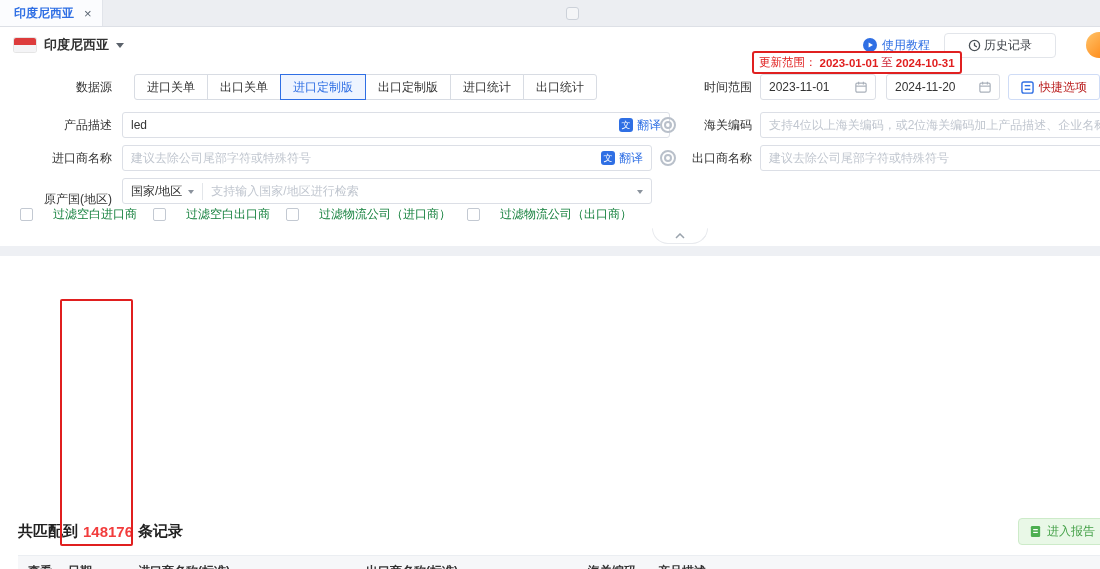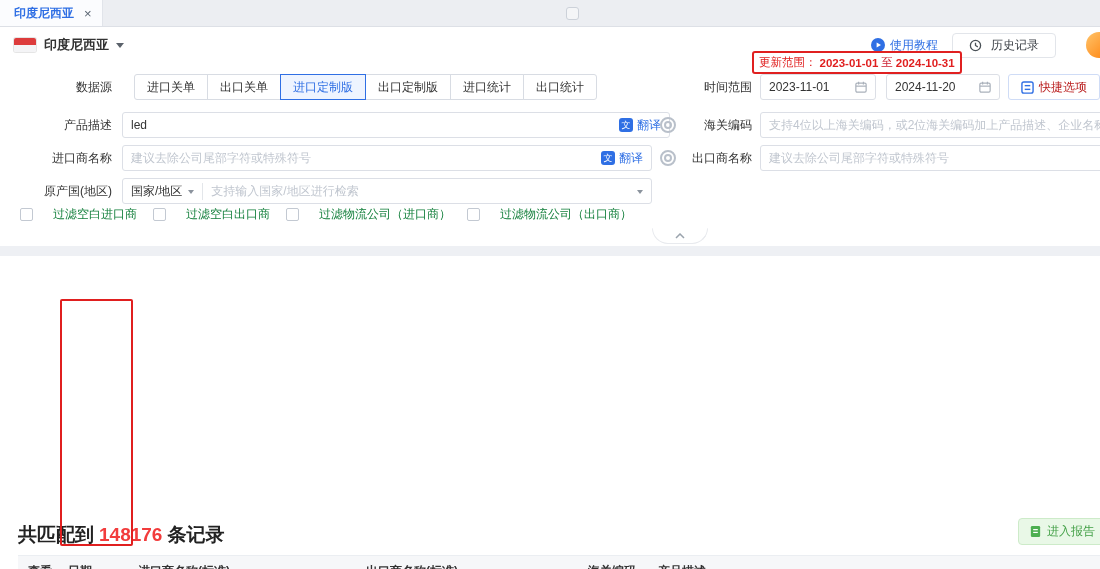--- a/index.html
+++ b/index.html
@@ -12,21 +12,21 @@
   .tab-close{color:#5a6572;font-weight:400;font-size:13px;cursor:pointer}
   .tabbar-widget{position:absolute;left:566px;top:7px;width:13px;height:13px;border:1px solid #ccd1d9;border-radius:3px;background:#f4f5f7}
 
   
   .header{position:absolute;top:28px;left:0;width:100%;height:34px;background:#fff;display:flex;align-items:center;padding:0 14px}
   .flag{width:22px;height:14px;border-radius:2px;background:linear-gradient(#dd3c3c 0 50%,#f4f4f6 50% 100%);box-shadow:0 0 0 1px rgba(0,0,0,.10)}
   .country{margin-left:8px;font-size:13px;font-weight:700;color:#333}
   .caret{margin-left:7px;width:0;height:0;border:4px solid transparent;border-top:5px solid #5b626b;margin-top:5px;cursor:pointer}
   .header-right{margin-left:auto;display:flex;align-items:center;gap:14px;padding-right:30px}
   .tutorial{display:flex;align-items:center;gap:5px;color:#2f6fe4;cursor:pointer}
-  .history{display:flex;align-items:center;gap:9px;color:#3a3f45;border:1px solid #e2e5ea;border-radius:4px;padding:3px 16px;background:#fff;cursor:pointer}
+  .history{display:flex;align-items:center;gap:3px;color:#3a3f45;border:1px solid #e2e5ea;border-radius:4px;padding:3px 23px;background:#fff;cursor:pointer}
 
   
   .update-range{position:absolute;top:51px;left:752px;height:23px;padding:0 5px;border:2px solid #e02020;border-radius:3px;background:#fff;display:flex;align-items:center;gap:3px;font-size:11.5px;white-space:nowrap;z-index:6}
   .ur-label{color:#e02020}
   .ur-date{color:#e02020;font-weight:700}
   .ur-to{color:#c23}
 
   
   .f-label{position:absolute;left:8px;width:104px;text-align:right;line-height:26px;color:#333}
   .f-label-r{position:absolute;left:640px;width:112px;text-align:right;line-height:26px;color:#333}
@@ -48,21 +48,21 @@
   .origin-select{display:flex;align-items:center;padding-right:8px;border-right:1px solid #e3e6ea;margin-right:8px;color:#333;cursor:pointer;flex:none}
   .mini-caret{width:0;height:0;border:3.5px solid transparent;border-top:4.5px solid #8b939d;margin:4px 0 0 6px}
   .cb-row{position:absolute;left:20px;top:206px;display:flex;gap:16px}
   .cb{display:flex;align-items:center;gap:20px;color:#15803d;cursor:pointer}
   .box{width:13px;height:13px;border:1px solid #c3c9d2;border-radius:2px;background:#fff}
   .collapse-tab{position:absolute;left:652px;top:228px;width:56px;height:16px;background:#fff;border:1px solid #e8eaee;border-top-color:#fff;border-radius:0 0 28px 28px;display:flex;align-items:center;justify-content:center;z-index:3;cursor:pointer}
   .gray-strip{position:absolute;left:0;top:246px;width:100%;height:10px;background:#eef0f4}
 
   
   .results{position:absolute;left:0;top:256px;width:100%;height:313px;background:#fff}
-  .res-head{position:absolute;left:18px;top:266px;display:flex;align-items:center;gap:5px;font-size:19px;font-weight:700;color:#222}
+  .res-head{position:absolute;left:18px;top:266px;display:flex;align-items:center;gap:5px;font-size:15px;font-weight:700;color:#222}
   .count{color:#f23c3c}
   .report-btn{position:absolute;top:262px;right:-6px;height:27px;display:flex;align-items:center;gap:5px;background:#e9f8e7;color:#43a047;border:1px solid #cdebc9;border-radius:4px;padding:0 10px;font-size:12px;cursor:pointer}
 
   .table-wrap{position:absolute;left:18px;top:299px;width:1082px}
   table{border-collapse:collapse;table-layout:fixed;width:100%;font-size:12px}
   thead tr{height:31px;background:#f6f7f9}
   th{text-align:left;padding:0 6px;color:#333;font-weight:700;white-space:nowrap;border-top:1px solid #ebeef2;border-bottom:1px solid #ebeef2}
   th:first-child{text-align:center}
 
   
@@ -175,21 +175,21 @@
         <span>翻译</span>
       </span>
     </div>
     <span class="target" style="left:660px;top:150px"></span>
 
     <span class="f-label-r" style="top:145px">出口商名称</span>
     <div class="inp" style="left:760px;top:145px;width:356px">
       <input placeholder="建议去除公司尾部字符或特殊符号" style="">
     </div>
 
-    <span class="f-label" style="top:178px">原产国(地区)</span>
+    <span class="f-label" style="top:186px">原产国(地区)</span>
     <div class="inp" style="left:122px;top:178px;width:530px">
       <span class="origin-select">
         <span>国家/地区</span>
         <span class="mini-caret"></span>
       </span>
       <span class="ph">支持输入国家/地区进行检索</span>
       <span class="mini-caret" style="margin-left:auto"></span>
     </div>
 
     <div class="cb-row">

